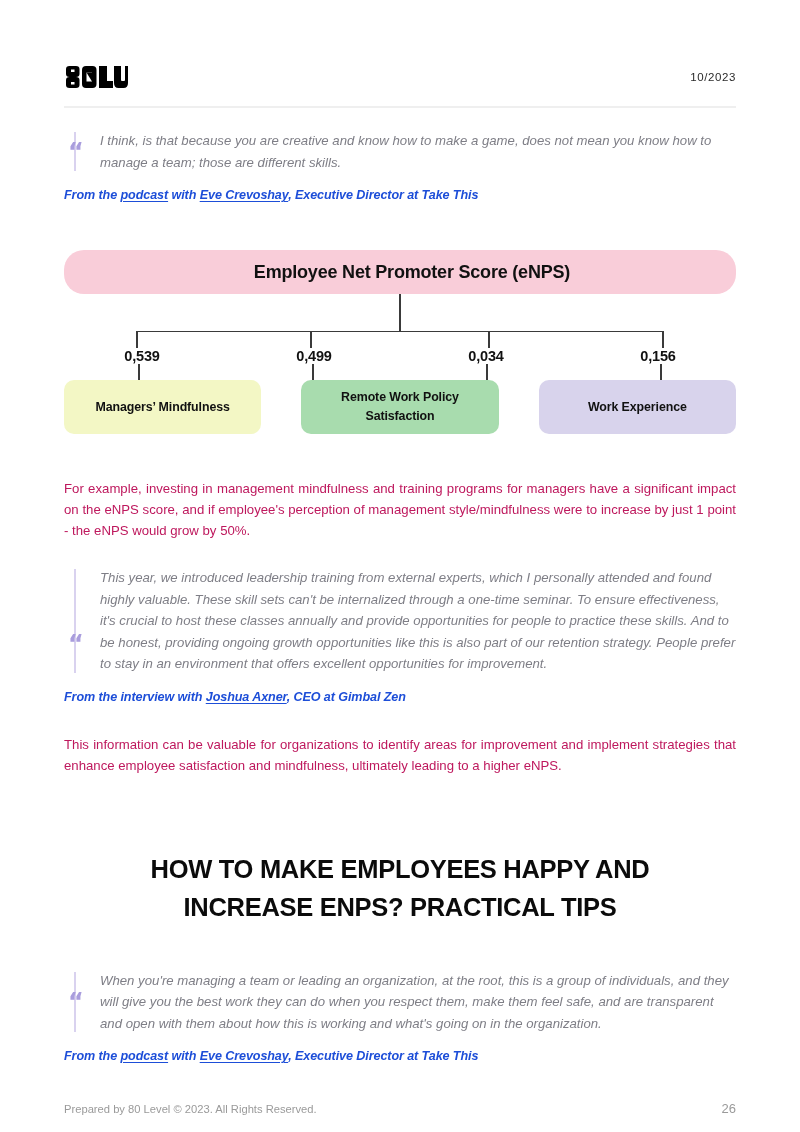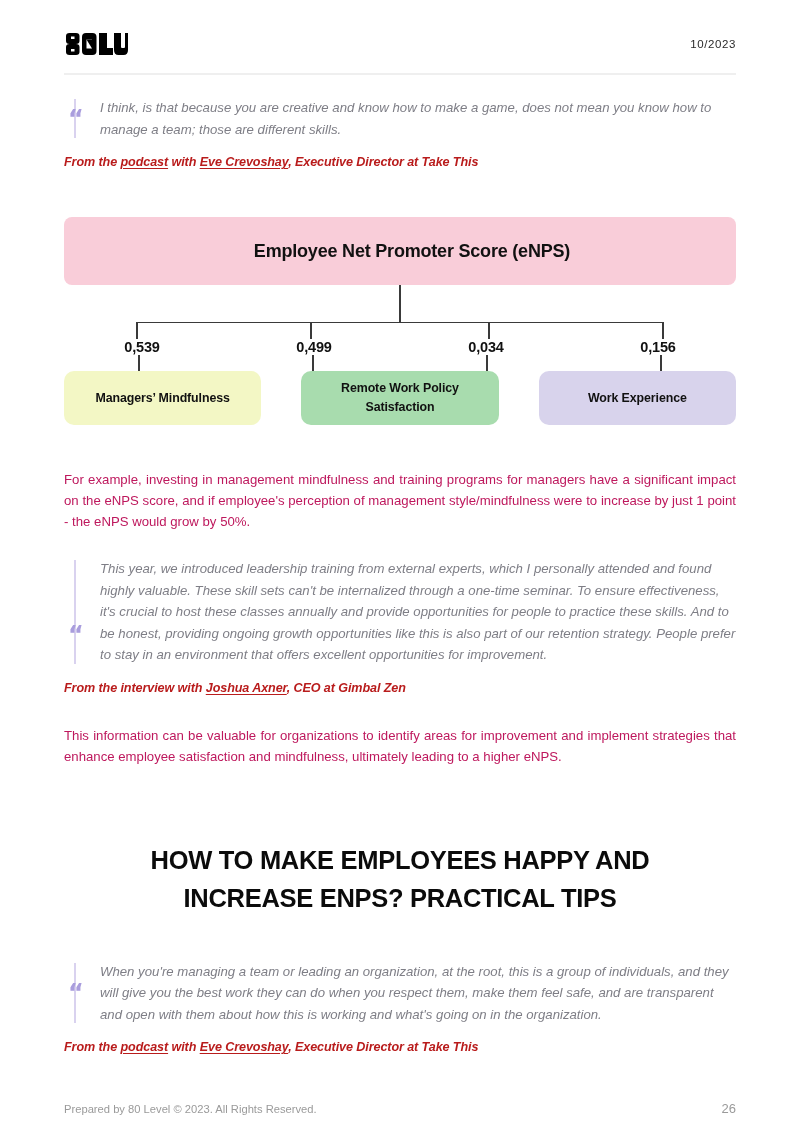--- a/index.html
+++ b/index.html
@@ -19,21 +19,21 @@
 
   .page {
     width: 800px;
     height: 1132px;
     position: relative;
     padding: 0 64px;
   }
 
   
   .header {
-    padding-top: 31px;
+    padding-top: 64px;
     display: flex;
     align-items: center;
     justify-content: space-between;
   }
 
   .logo {
     font-family: "DejaVu Sans", sans-serif;
     font-weight: 700;
     font-size: 26px;
     letter-spacing: -1.5px;
@@ -91,37 +91,37 @@
     font-style: italic;
     font-size: 13.2px;
     line-height: 21.5px;
     color: #7e7e86;
   }
 
   .attribution {
     font-weight: 700;
     font-style: italic;
     font-size: 12.6px;
-    color: #b91c1c;
+    color: #1d4ed8;
     margin-top: 15px;
     letter-spacing: -0.1px;
   }
   .attribution u { text-decoration: underline; text-underline-offset: 2px; }
 
   
   .diagram {
     margin-top: 48px;
     position: relative;
     width: 672px;
   }
 
   .diagram-head {
-    height: 68px;
+    height: 44px;
     background: #f9cdd9;
-    border-radius: 8px;
+    border-radius: 20px;
     display: flex;
     align-items: center;
     justify-content: center;
     font-weight: 700;
     font-size: 18px;
     color: #111111;
     letter-spacing: -0.2px;
     padding-left: 24px;
   }
 

